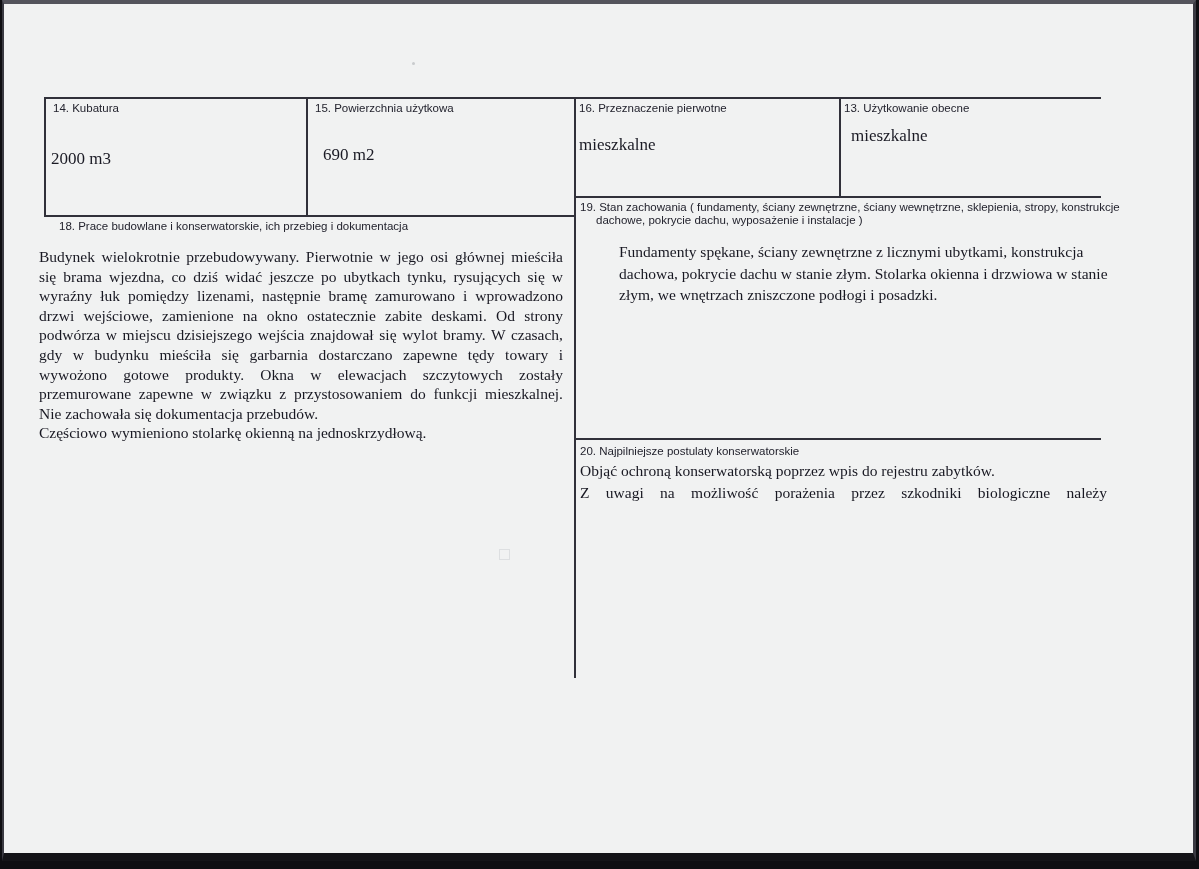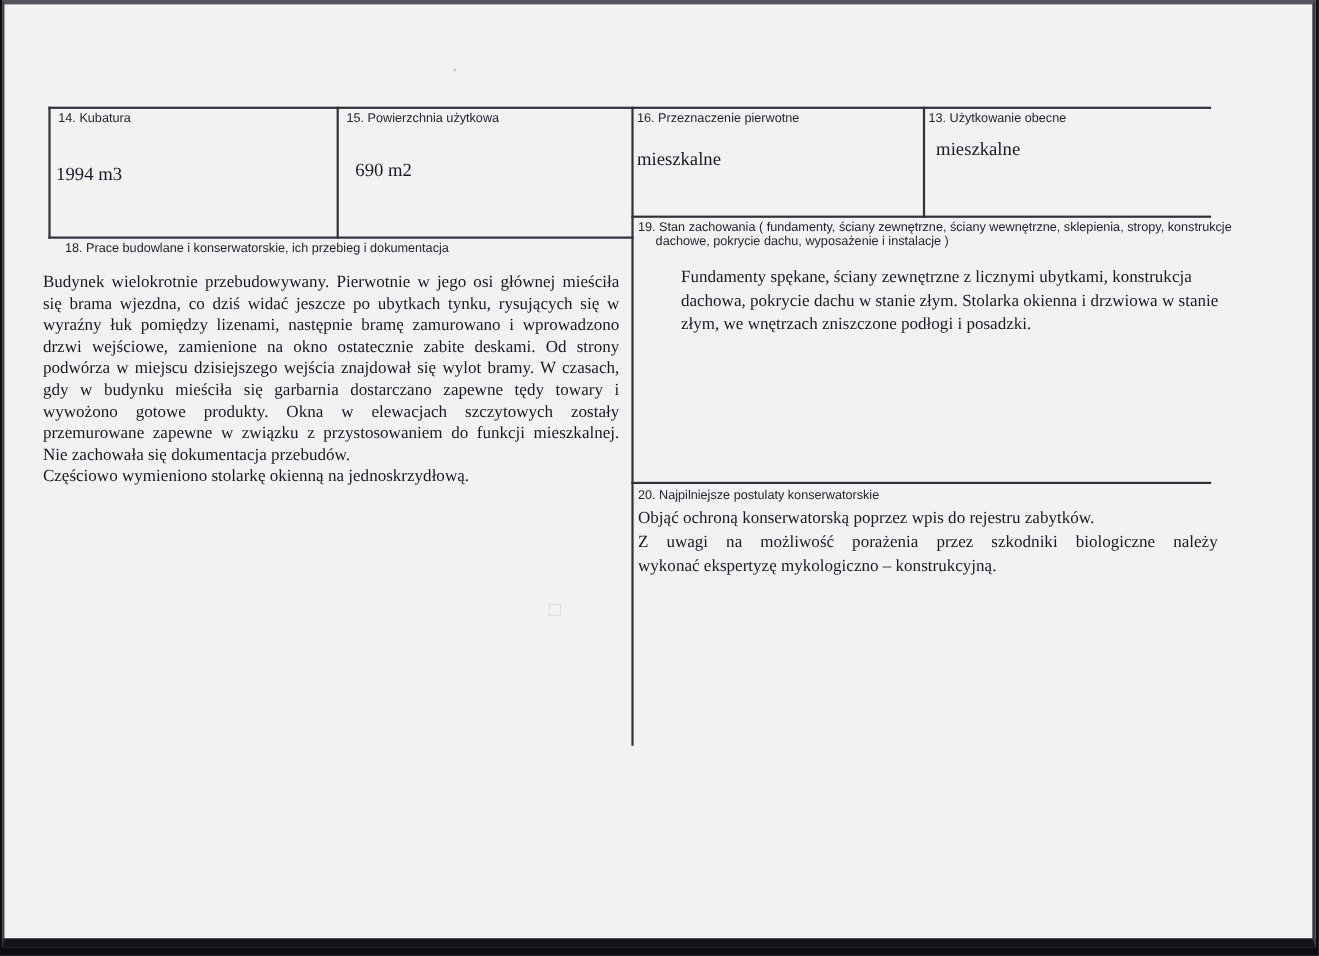--- a/index.html
+++ b/index.html
@@ -76,21 +76,21 @@
     <div class="hline" style="left:40px;top:93px;width:1057px;"></div>
     <div class="hline" style="left:40px;top:211px;width:532px;"></div>
     <div class="hline" style="left:570px;top:192px;width:527px;"></div>
     <div class="hline" style="left:570px;top:434px;width:527px;"></div>
     <div class="vline" style="left:40px;top:93px;height:120px;"></div>
     <div class="vline" style="left:302px;top:93px;height:120px;"></div>
     <div class="vline" style="left:570px;top:93px;height:581px;"></div>
     <div class="vline" style="left:835px;top:93px;height:101px;"></div>
 
     <div class="lbl" style="left:49px;top:98px;">14. Kubatura</div>
-    <div class="val" style="left:47px;top:145px;">1994 m3</div>
+    <div class="val" style="left:47px;top:145px;">2000 m3</div>
 
     <div class="lbl" style="left:311px;top:98px;">15. Powierzchnia użytkowa</div>
     <div class="val" style="left:319px;top:141px;">690 m2</div>
 
     <div class="lbl" style="left:575px;top:98px;">16. Przeznaczenie pierwotne</div>
     <div class="val" style="left:575px;top:131px;">mieszkalne</div>
 
     <div class="lbl" style="left:840px;top:98px;">13. Użytkowanie obecne</div>
     <div class="val" style="left:847px;top:122px;">mieszkalne</div>
 
@@ -113,20 +113,19 @@
     <div class="body-text" id="f19-body">
         <div class="ln">Fundamenty spękane, ściany zewnętrzne z licznymi ubytkami, konstrukcja</div>
         <div class="ln">dachowa, pokrycie dachu w stanie złym. Stolarka okienna i drzwiowa w stanie</div>
         <div class="ln">złym, we wnętrzach zniszczone podłogi i posadzki.</div>
       </div>
 
     <div class="lbl" style="left:576px;top:441px;">20. Najpilniejsze postulaty konserwatorskie</div>
     <div class="body-text" id="f20-body">
         <div class="ln">Objąć ochroną konserwatorską poprzez wpis do rejestru zabytków.</div>
         <div class="ln j"> Z uwagi na możliwość porażenia przez szkodniki biologiczne należy</div>
-        <div class="ln">wykonać ekspertyzę mykologiczno – konstrukcyjną.</div>
       </div>
 
     <div class="artifact"></div>
     <div class="speck"></div>
 
   </div>
 </div>
 
 </body></html>

